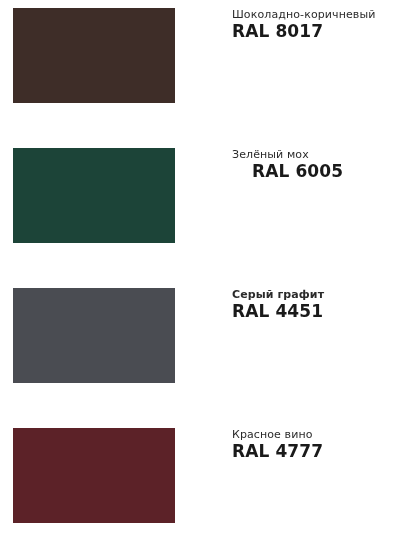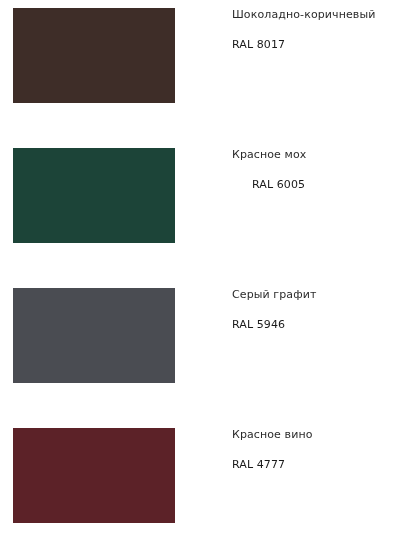--- a/index.html
+++ b/index.html
@@ -53,24 +53,24 @@
     line-height: 14px;
     font-weight: normal;
     color: #2b2b2b;
     white-space: nowrap;
     letter-spacing: 0.1px;
   }
 
   .color-code {
     position: absolute;
     left: 0;
-    top: 38px;
-    font-size: 11px;
+    top: 24px;
+    font-size: 17px;
     line-height: 14px;
-    font-weight: normal;
+    font-weight: bold;
     color: #1a1a1a;
     white-space: nowrap;
     letter-spacing: 0.1px;
   }
 </style>
 </head>
 <body style="background: rgb(255, 255, 255);">
 
 <div id="swatch-list">
 
@@ -78,30 +78,30 @@
     <div class="color-swatch" style="background: rgb(62, 45, 40);"></div>
     <div class="color-info">
       <div class="color-name" style="color: rgb(43, 43, 43);">Шоколадно-коричневый</div>
       <div class="color-code" style="color: rgb(26, 26, 26);">RAL 8017</div>
     </div>
   </div>
 
   <div class="color-row" style="top:140px;">
     <div class="color-swatch" style="background: rgb(28, 68, 56);"></div>
     <div class="color-info">
-      <div class="color-name" style="color: rgb(43, 43, 43);">Красное мох</div>
+      <div class="color-name" style="color: rgb(43, 43, 43);">Зелёный мох</div>
       <div class="color-code" style="color: rgb(26, 26, 26); margin-left: 20px;">RAL 6005</div>
     </div>
   </div>
 
   <div class="color-row" style="top:280px;">
     <div class="color-swatch" style="background: rgb(74, 76, 82);"></div>
     <div class="color-info">
-      <div class="color-name" style="color: rgb(43, 43, 43);">Серый графит</div>
-      <div class="color-code" style="color: rgb(26, 26, 26);">RAL 5946</div>
+      <div class="color-name" style="color: rgb(43, 43, 43); font-weight: bold;">Серый графит</div>
+      <div class="color-code" style="color: rgb(26, 26, 26);">RAL 4451</div>
     </div>
   </div>
 
   <div class="color-row" style="top:420px;">
     <div class="color-swatch" style="background: rgb(92, 34, 40);"></div>
     <div class="color-info">
       <div class="color-name" style="color: rgb(43, 43, 43);">Красное вино</div>
       <div class="color-code" style="color: rgb(26, 26, 26);">RAL 4777</div>
     </div>
   </div>

